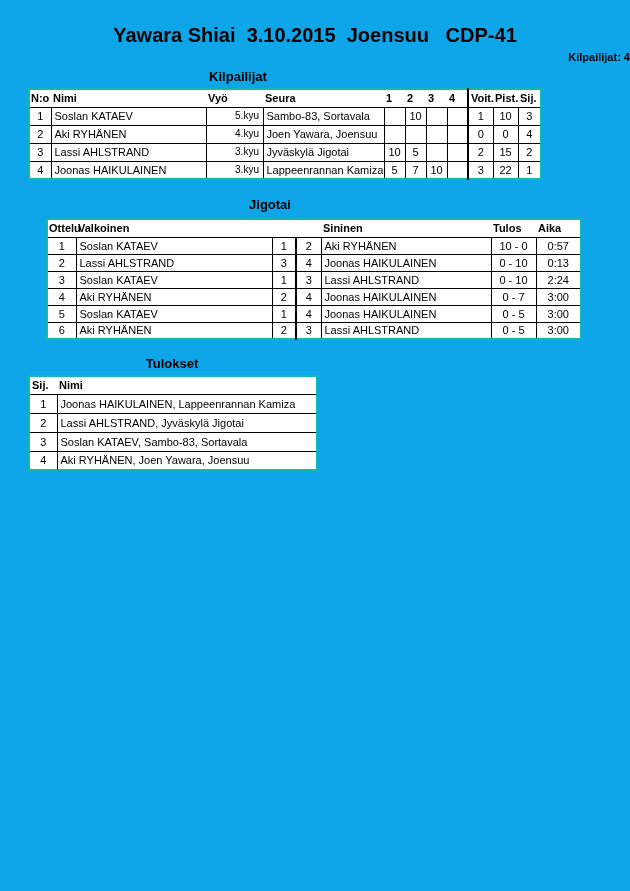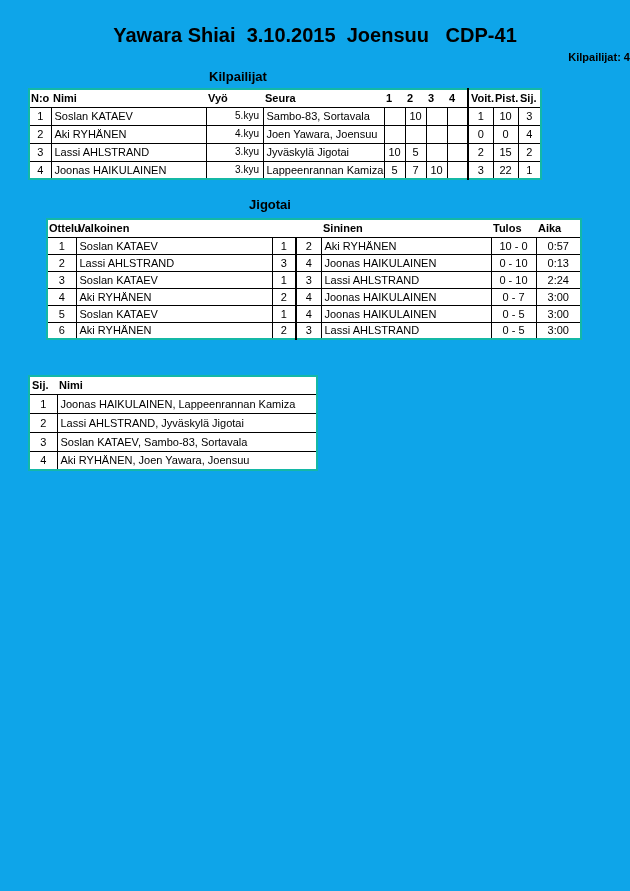--- a/index.html
+++ b/index.html
@@ -222,20 +222,21 @@
         <td class="name">Aki RYHÄNEN</td>
         <td class="c">2</td>
         <td class="c thickL">3</td>
         <td class="name">Lassi AHLSTRAND</td>
         <td class="c">0 - 5</td>
         <td class="c">3:00</td>
       </tr>
     </tbody>
   </table>
 
+  <div class="section-heading" id="h-tulokset">Tulokset</div>
 
   <table id="t-tulokset">
     <colgroup>
       <col style="width:28px">
         <col style="width:260px">
     </colgroup>
     <thead>
       <tr>
         <th>Sij.</th>
         <th>Nimi</th>

